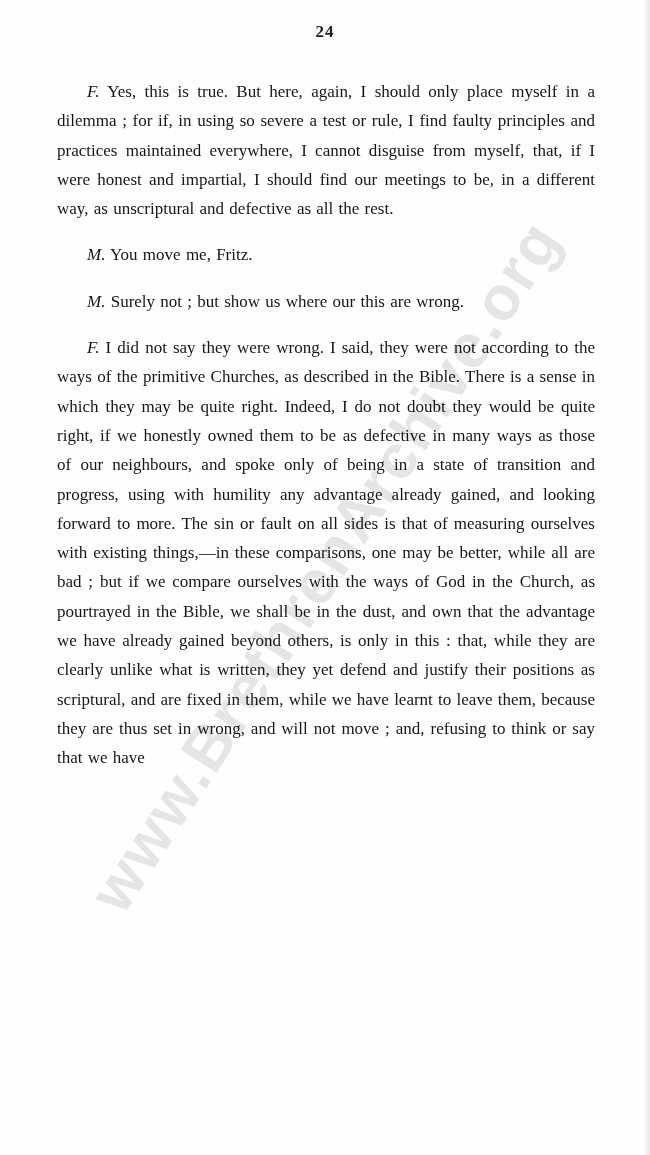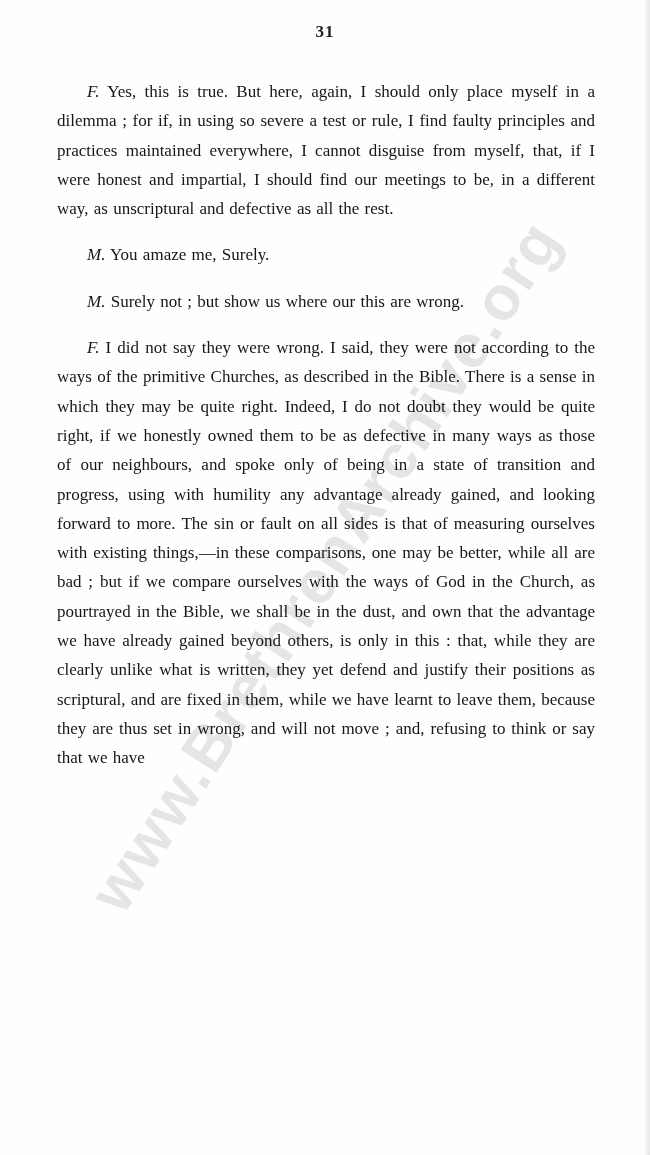--- a/index.html
+++ b/index.html
@@ -68,27 +68,27 @@
     pointer-events: none;
   }
 </style>
 </head>
 <body>
 
 <div class="book-page">
 
   <div class="watermark">www.BrethrenArchive.org</div>
 
-  <div class="page-number">31</div>
+  <div class="page-number">24</div>
 
   <div class="text-block">
 
     <p><span class="speaker">F.</span> <span>Yes, this is true.  But here, again, I should only place myself in a dilemma ; for if, in using so severe a test or rule, I find faulty principles and practices maintained everywhere, I cannot disguise from myself, that, if I were honest and impartial, I should find our meetings to be, in a different way, as unscriptural and defective as all the rest.</span></p>
 
-    <p><span class="speaker">M.</span> <span>You amaze me, Surely.</span></p>
+    <p><span class="speaker">M.</span> <span>You move me, Fritz.</span></p>
 
 
     <p><span class="speaker">M.</span> <span>Surely not ; but show us where our this are wrong.</span></p>
 
     <p><span class="speaker">F.</span> <span>I did not say they were wrong.  I said, they were not according to the ways of the primitive Churches, as described in the Bible.  There is a sense in which they may be quite right.  Indeed, I do not doubt they would be quite right, if we honestly owned them to be as defective in many ways as those of our neighbours, and spoke only of being in a state of transition and progress, using with humility any advantage already gained, and looking forward to more.  The sin or fault on all sides is that of measuring ourselves with existing things,—in these comparisons, one may be better, while all are bad ; but if we compare ourselves with the ways of God in the Church, as pourtrayed in the Bible, we shall be in the dust, and own that the advantage we have already gained beyond others, is only in this : that, while they are clearly unlike what is written, they yet defend and justify their positions as scriptural, and are fixed in them, while we have learnt to leave them, because they are thus set in wrong, and will not move ; and, refusing to think or say that we have</span></p>
 
   </div>
 
   <div class="scan-edge"></div>
 

